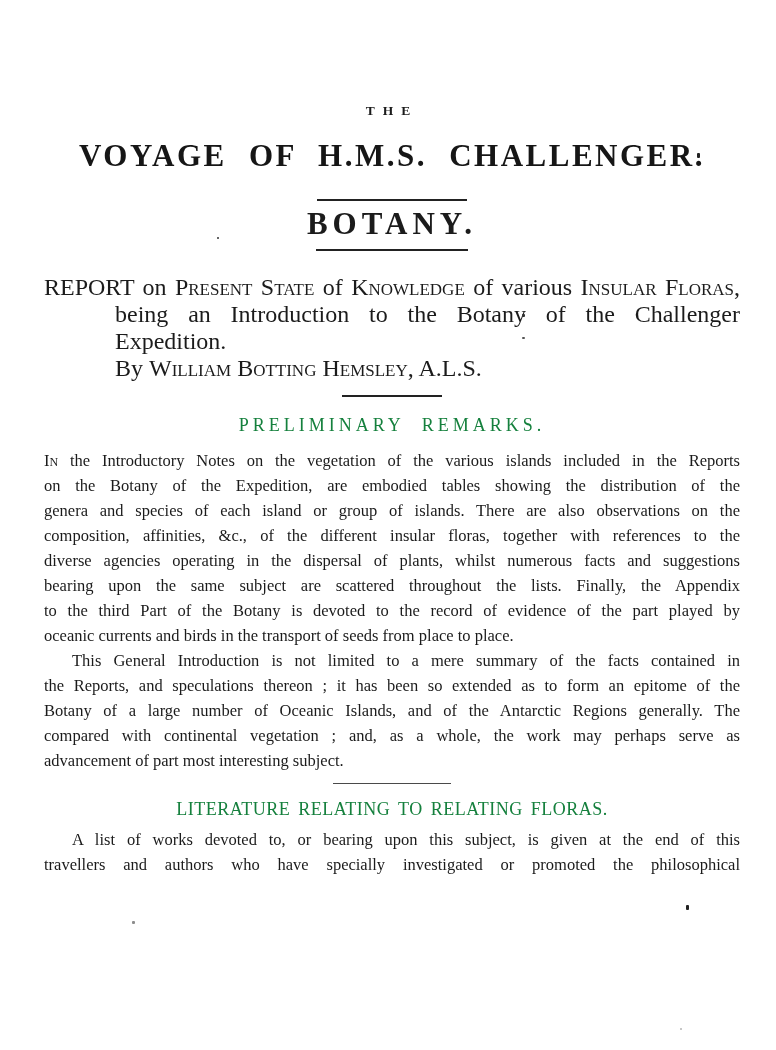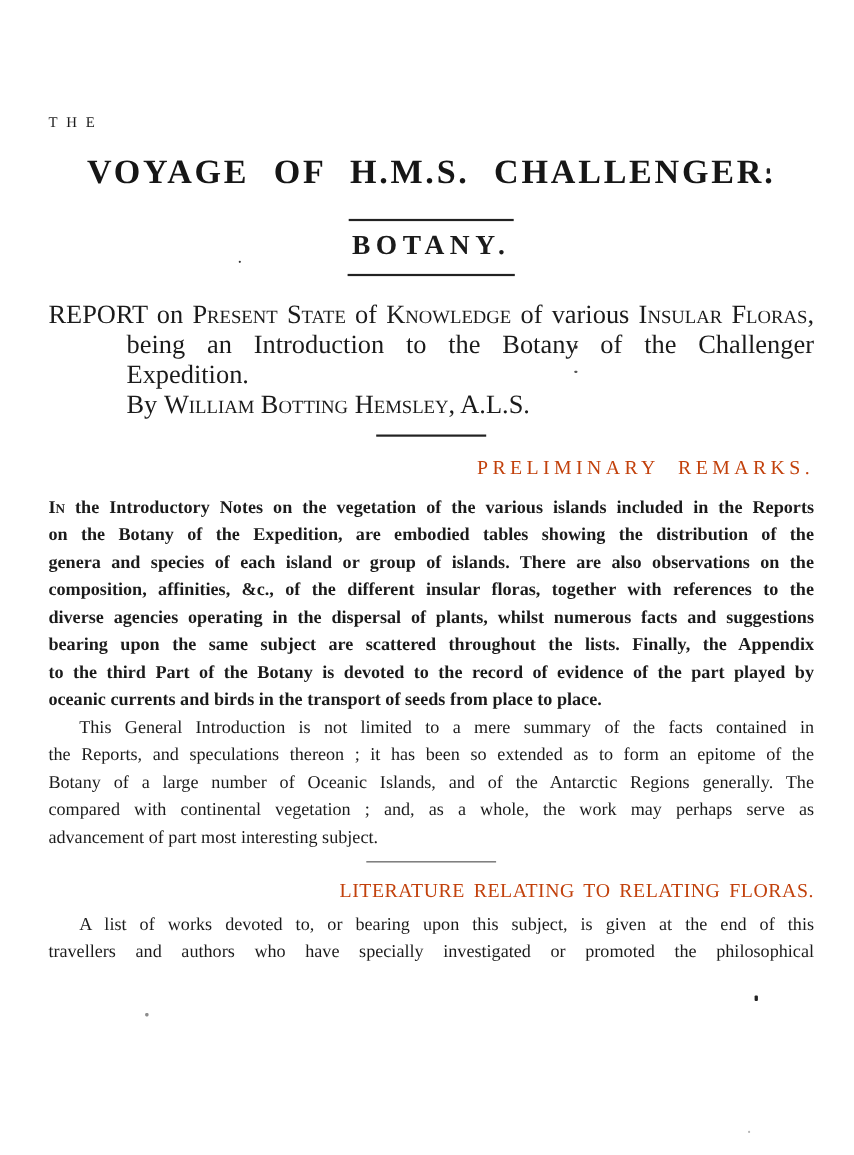--- a/index.html
+++ b/index.html
@@ -12,69 +12,70 @@
   }
   .page {
     position: relative;
     width: 776px; height: 1050px;
     padding: 0 36px 0 44px;
     box-sizing: border-box;
   }
   
   .pretitle {
     margin: 104px 0 0 0;
+    text-align: center;
     font-size: 13.5px; line-height: 14px;
-    font-weight: 400;
+    font-weight: 700;
     letter-spacing: 8px;
   }
   .main-title {
     margin: 20px 0 0 0;
     text-align: center;
     font-size: 31px; line-height: 36px;
     font-weight: 700;
     letter-spacing: 2.5px;
     word-spacing: 12px;
     color: #161616;
   }
   .subtitle {
     margin: 7px 0 0 0;
     text-align: center;
-    font-size: 25px; line-height: 32px;
+    font-size: 31px; line-height: 32px;
     font-weight: 700;
     letter-spacing: 5px;
   }
   .rule { height: 0; border-top: 2px solid #222; }
   .rule-1 { width: 150px; margin: 25px auto 0; }
   .rule-2 { width: 152px; margin: 9px auto 0; }
   .rule-3 { width: 100px; margin: 13px auto 0; border-top-width: 2px; }
   .rule-4 { width: 118px; margin: 10px auto 0; border-top: 1px solid #4a4a4a; }
   
   .byline {
     margin-top: 23px;
     font-size: 24px; line-height: 27px;
   }
   
   .heading {
-    text-align: right;
+    text-align: center;
     font-weight: 400;
-    color: #c2410c;
+    color: #15803d;
   }
   .heading-1 {
     margin: 17px 0 0 0;
     font-size: 18px; line-height: 22px;
     letter-spacing: 4px; word-spacing: 9px;
   }
   .heading-2 {
     margin: 14px 0 0 0;
     font-size: 18px; line-height: 22px;
     letter-spacing: 0.5px; word-spacing: 3px;
   }
   
   .para { font-size: 16.5px; line-height: 25px; }
-  .para-1 { margin-top: 12px; font-weight: bold; }
+  .para-1 { margin-top: 12px; }
   .para-2 { margin-top: 0; }
   .para-3 { margin-top: 7px; }
   
   .tl {
     text-align: justify;
     text-align-last: justify;
   }
   .tl-last { text-align-last: left; }
   .ind-byline { padding-left: 71px; }
   .ind-para  { text-indent: 28px; }

